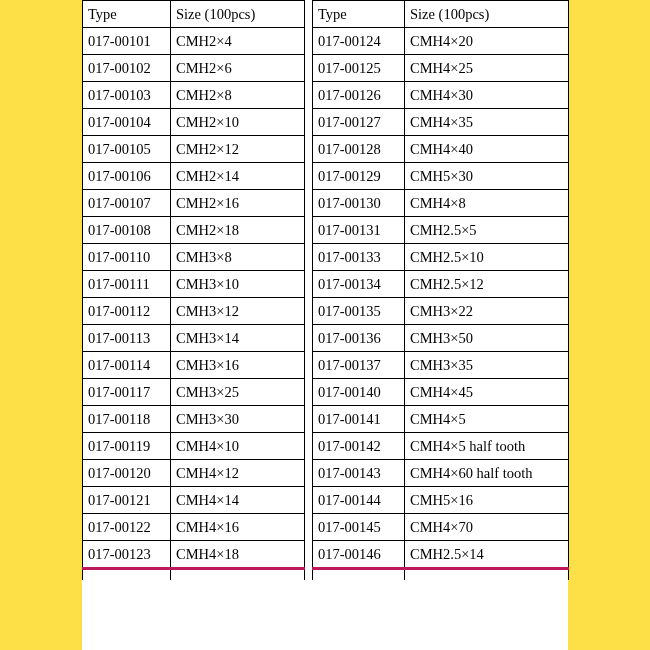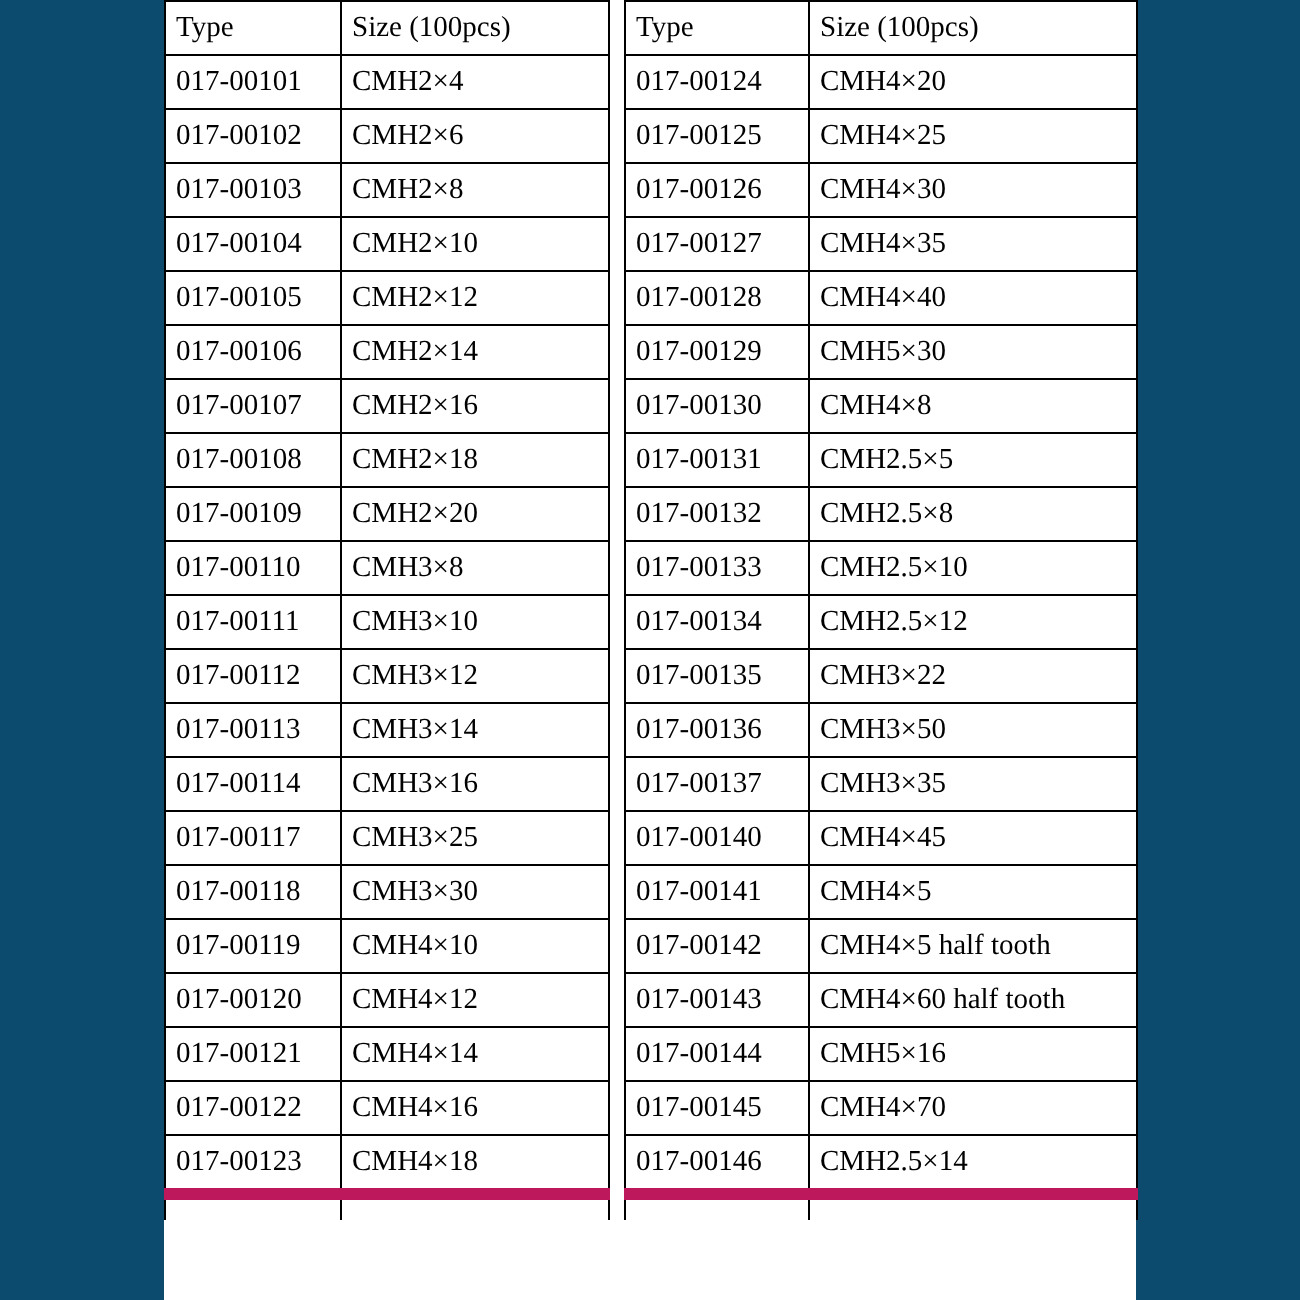--- a/index.html
+++ b/index.html
@@ -10,21 +10,21 @@
   body {
     width: 650px;
     height: 650px;
     overflow: hidden;
     font-family: "Liberation Serif", serif;
   }
   #page {
     position: relative;
     width: 650px;
     height: 650px;
-    background: #0c4a6e;
+    background: #fde047;
   }
   #sheet {
     position: absolute;
     left: 82px;
     top: 0px;
     width: 486px;
     height: 650px;
     background: #ffffff;
   }
   table.spec {
@@ -60,21 +60,21 @@
   }
   table.spec td.gapcell, table.spec th.gapcell {
     border-top: none;
     border-bottom: none;
     border-left: 1px solid #000000;
     border-right: 1px solid #000000;
     padding: 0;
     background: #ffffff;
   }
   tr.last td {
-    border-bottom: 6px solid #be185d;
+    border-bottom: 3px solid #be185d;
   }
   tr.tail td {
     border-top: 1px solid #000000;
     border-left: 1px solid #000000;
     border-right: 1px solid #000000;
     border-bottom: none;
     height: 10px;
     padding: 0;
   }
   tr.tail td.gapcell {
@@ -156,27 +156,20 @@
             <td>CMH4×8</td>
           </tr>
           <tr>
             <td>017-00108</td>
             <td>CMH2×18</td>
             <td class="gapcell"></td>
             <td>017-00131</td>
             <td>CMH2.5×5</td>
           </tr>
           <tr>
-            <td>017-00109</td>
-            <td>CMH2×20</td>
-            <td class="gapcell"></td>
-            <td>017-00132</td>
-            <td>CMH2.5×8</td>
-          </tr>
-          <tr>
             <td>017-00110</td>
             <td>CMH3×8</td>
             <td class="gapcell"></td>
             <td>017-00133</td>
             <td>CMH2.5×10</td>
           </tr>
           <tr>
             <td>017-00111</td>
             <td>CMH3×10</td>
             <td class="gapcell"></td>

